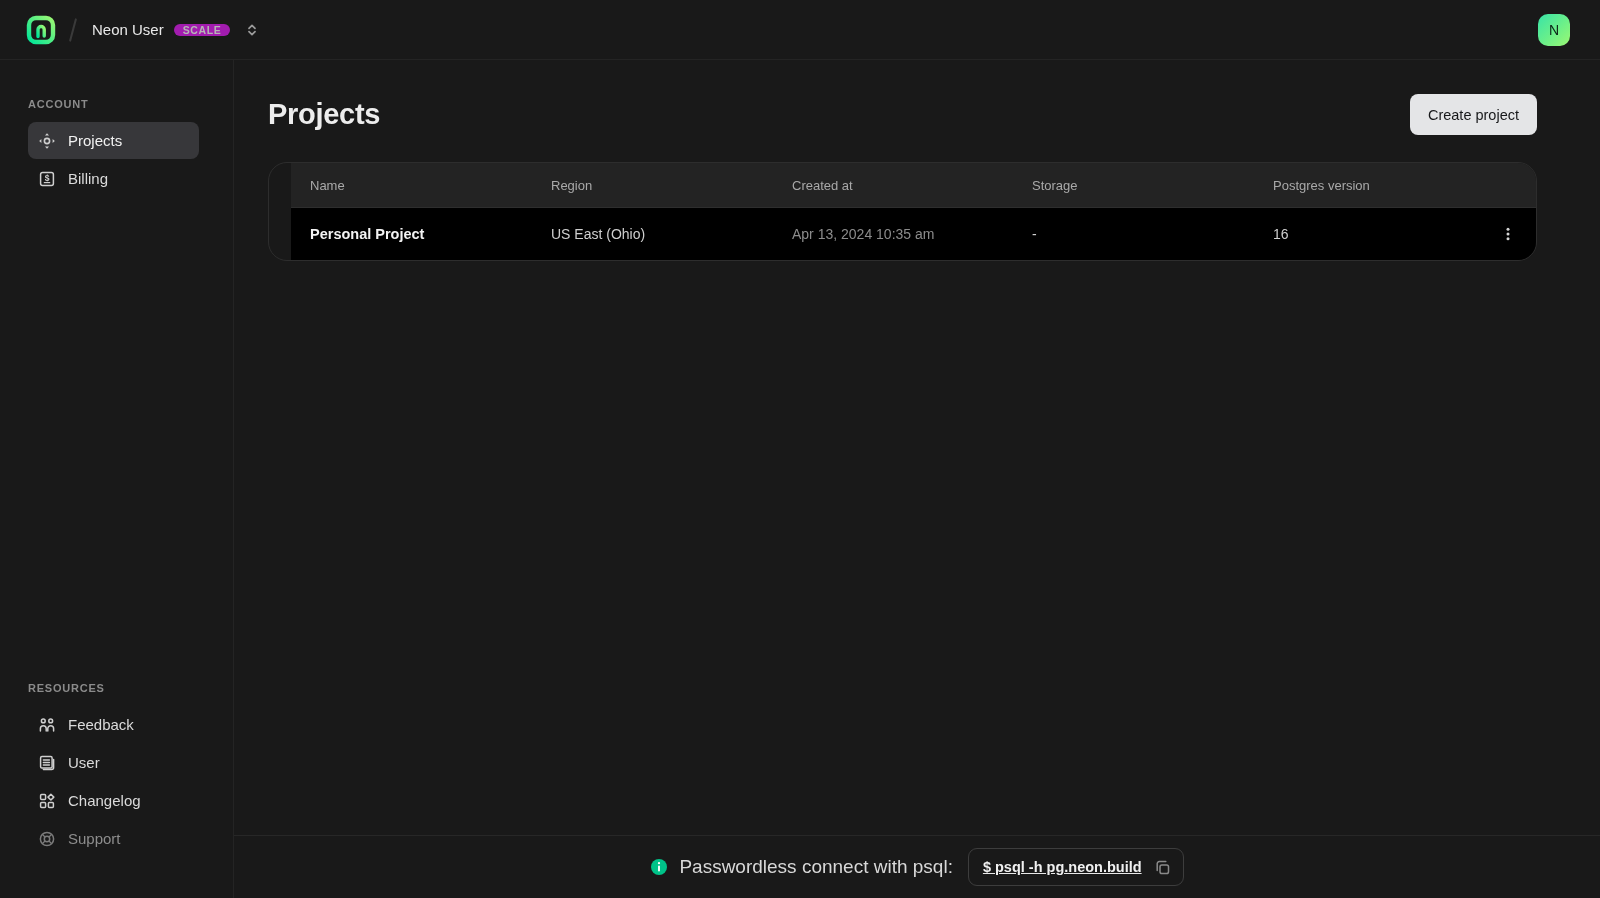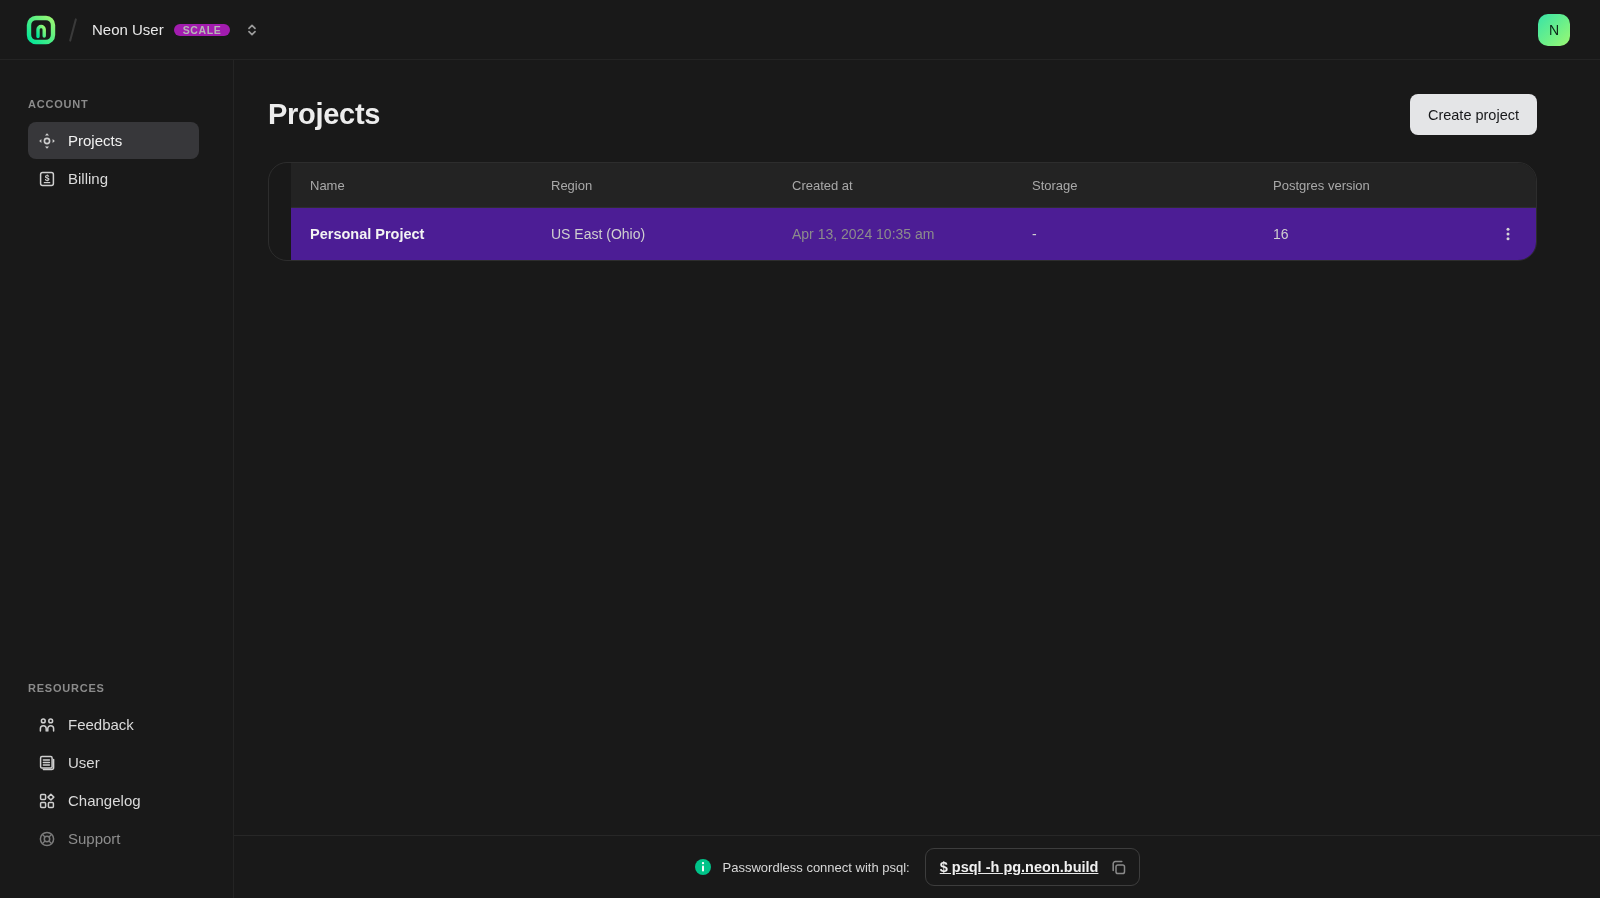--- a/index.html
+++ b/index.html
@@ -67,33 +67,33 @@
     background:#e4e5e7; color:#17181a;
     border:none; border-radius:8px;
     font-family:inherit; font-size:14.5px; font-weight:500;
     padding:0 18px; height:41px; cursor:pointer;
   }
 
   .table { margin-top:27px; border:1px solid #2d2d2d; border-radius:19px; overflow:hidden;padding-left:22px; }
   .tgrid { display:grid; grid-template-columns:241px 241px 240px 241px 1fr 56px; align-items:center; }
   .thead { background:#232323; height:45px; border-bottom:1px solid #2e2e2e; }
   .thead .cell { font-size:13px; font-weight:500; color:#a9a9a9; }
-  .trow { background:#4c1d95; height:52px; }
+  .trow { background:#000000; height:52px; }
   .cell { padding-left:19px; font-size:14px; color:#cfcfcf; white-space:nowrap; }
   .cell.name { font-weight:700; color:#f3f3f3; font-size:14.5px; }
   .cell.dim { color:#8c8c8c; }
   .actions-cell { display:flex; justify-content:center; padding:0; }
   .kebab-btn { background:none; border:none; cursor:pointer; display:flex; padding:6px; color:#d4d4d4; }
 
   
   .footer {
     height:63px; border-top:1px solid #272727;
     display:flex; align-items:center; justify-content:center; gap:11px;
   }
-  .footer-label { font-size:13px; color:#d8d8d8; }
+  .footer-label { font-size:19px; color:#d8d8d8; }
   .cmd-box {
     display:flex; align-items:center; gap:12px;
     border:1px solid #3d3d3d; border-radius:9px;
     height:38px; padding:0 12px 0 14px; margin-left:4px; cursor:pointer;text-decoration:underline;
   }
   .cmd-text { font-size:14.5px; font-weight:700; color:#f0f0f0; }
   .copy-btn { background:none; border:none; cursor:pointer; display:flex; color:#8a8a8a; padding:0; }
 </style>
 </head>
 <body>

